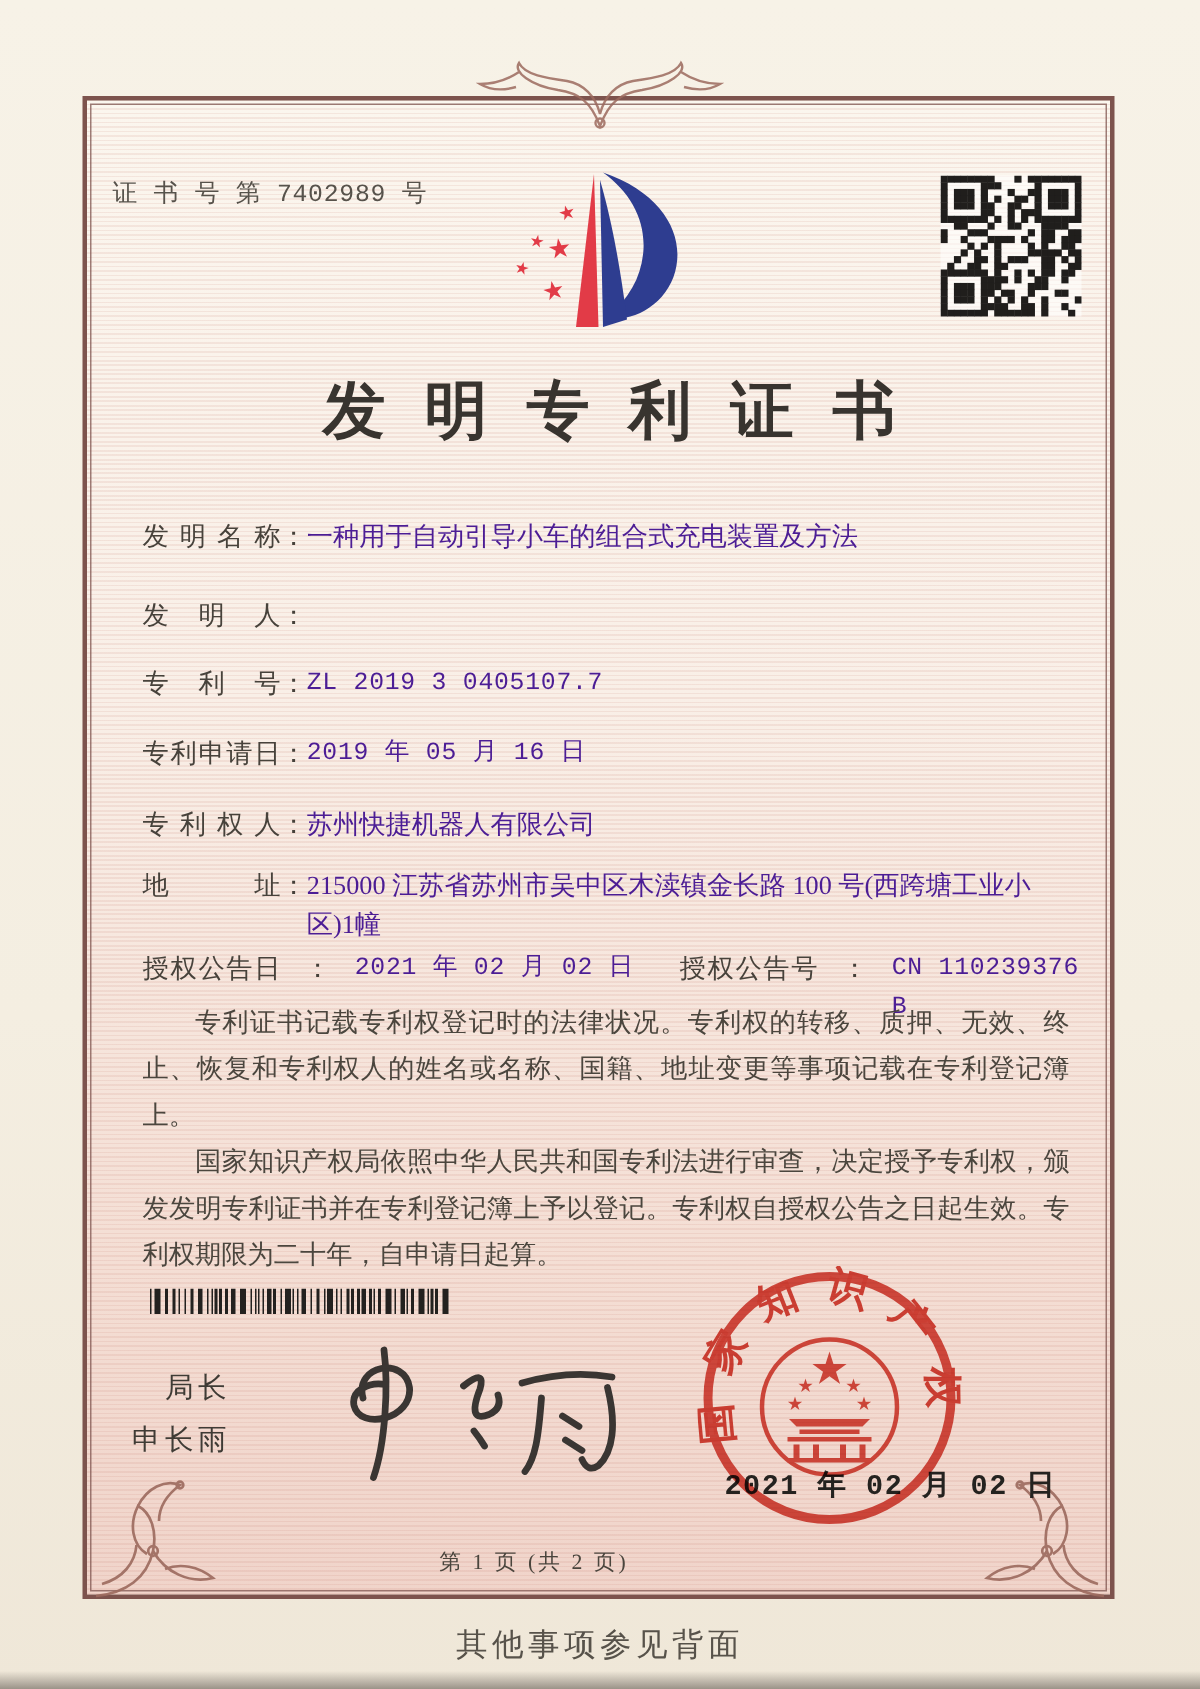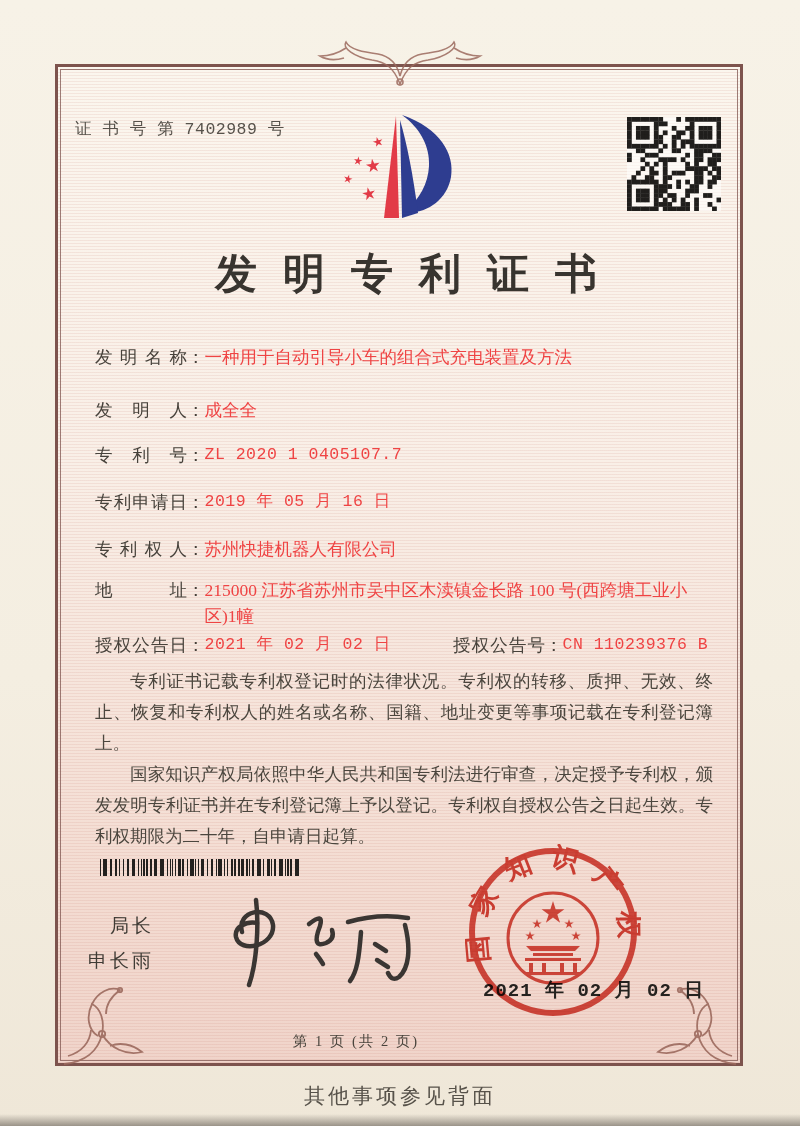--- a/index.html
+++ b/index.html
@@ -24,24 +24,24 @@
       linear-gradient(180deg, var(--inner-top) 0%, #f9efe7 40%, #f4ded4 78%, var(--inner-bottom) 100%);
   }
   .frame::after{content:"";position:absolute;inset:2px;border:1px solid var(--frame);opacity:.75;pointer-events:none;}
   .abs{position:absolute;}
   .certno{left:75px;top:118px;font-size:17px;letter-spacing:2px;color:#57524b;}
   .title{left:0;width:800px;top:246px;text-align:center;font-size:42px;font-weight:600;
     letter-spacing:26px;padding-left:38px;box-sizing:border-box;color:var(--title-ink);}
   .row{left:95px;width:615px;display:flex;align-items:flex-start;font-size:17.5px;line-height:26px;}
   .flabel{display:inline-block;width:92px;text-align-last:justify;flex:0 0 92px;color:#47423b;}
   .colon{flex:0 0 16px;}
-  .fval{flex:1;color:#ef4444;}
+  .fval{flex:1;color:#4c1d95;}
   .num{font-family:"Liberation Mono","DejaVu Sans Mono",monospace;font-size:16.5px;letter-spacing:.5px;}
   .grant-row{left:95px;width:640px;display:flex;font-size:17.5px;line-height:26px;}
-  .grant-grp{display:flex;}
+  .grant-grp{display:flex;gap:16px;}
   .grant-grp.g1{width:358px;flex:0 0 358px;}
   .body-text{left:95px;width:618px;top:666px;font-size:17.5px;line-height:31px;color:#4b463e;text-align:justify;}
   .body-text p{margin:0;text-indent:2em;}
   .barcode{left:100px;top:859px;width:206px;height:17px;}
   .officer{left:88px;top:908px;font-size:19px;line-height:35px;color:#3f3b35;letter-spacing:3px;text-align:right;}
   .signature{left:212px;top:892px;}
   .seal{left:465px;top:844px;mix-blend-mode:multiply;opacity:.93;}
   .seal-date{left:483px;top:977px;font-size:19px;font-weight:600;letter-spacing:1px;color:#24221f;}
   .page-note{left:0;width:712px;top:1032px;text-align:center;font-size:14.5px;color:#4a453d;letter-spacing:2px;}
   .back-note{left:0;width:800px;top:1082px;text-align:center;font-size:21px;color:#57524a;letter-spacing:3px;}
@@ -342,26 +342,25 @@
 <div class="abs title">发明专利证书</div>
 
 <div class="abs row" style="top:344px">
   <span class="flabel">发明名称</span>
     <span class="colon">：</span>
   <span class="fval">一种用于自动引导小车的组合式充电装置及方法</span>
 </div>
 <div class="abs row" style="top:397px">
   <span class="flabel">发明人</span>
     <span class="colon">：</span>
-  <span class="fval">成全全</span>
 </div>
 <div class="abs row" style="top:442px">
   <span class="flabel">专利号</span>
     <span class="colon">：</span>
-  <span class="fval num">ZL 2020 1 0405107.7</span>
+  <span class="fval num">ZL 2019 3 0405107.7</span>
 </div>
 <div class="abs row" style="top:489px">
   <span class="flabel">专利申请日</span>
     <span class="colon">：</span>
   <span class="fval num">2019 年 05 月 16 日</span>
 </div>
 <div class="abs row" style="top:536px">
   <span class="flabel">专利权人</span>
     <span class="colon">：</span>
   <span class="fval">苏州快捷机器人有限公司</span>

